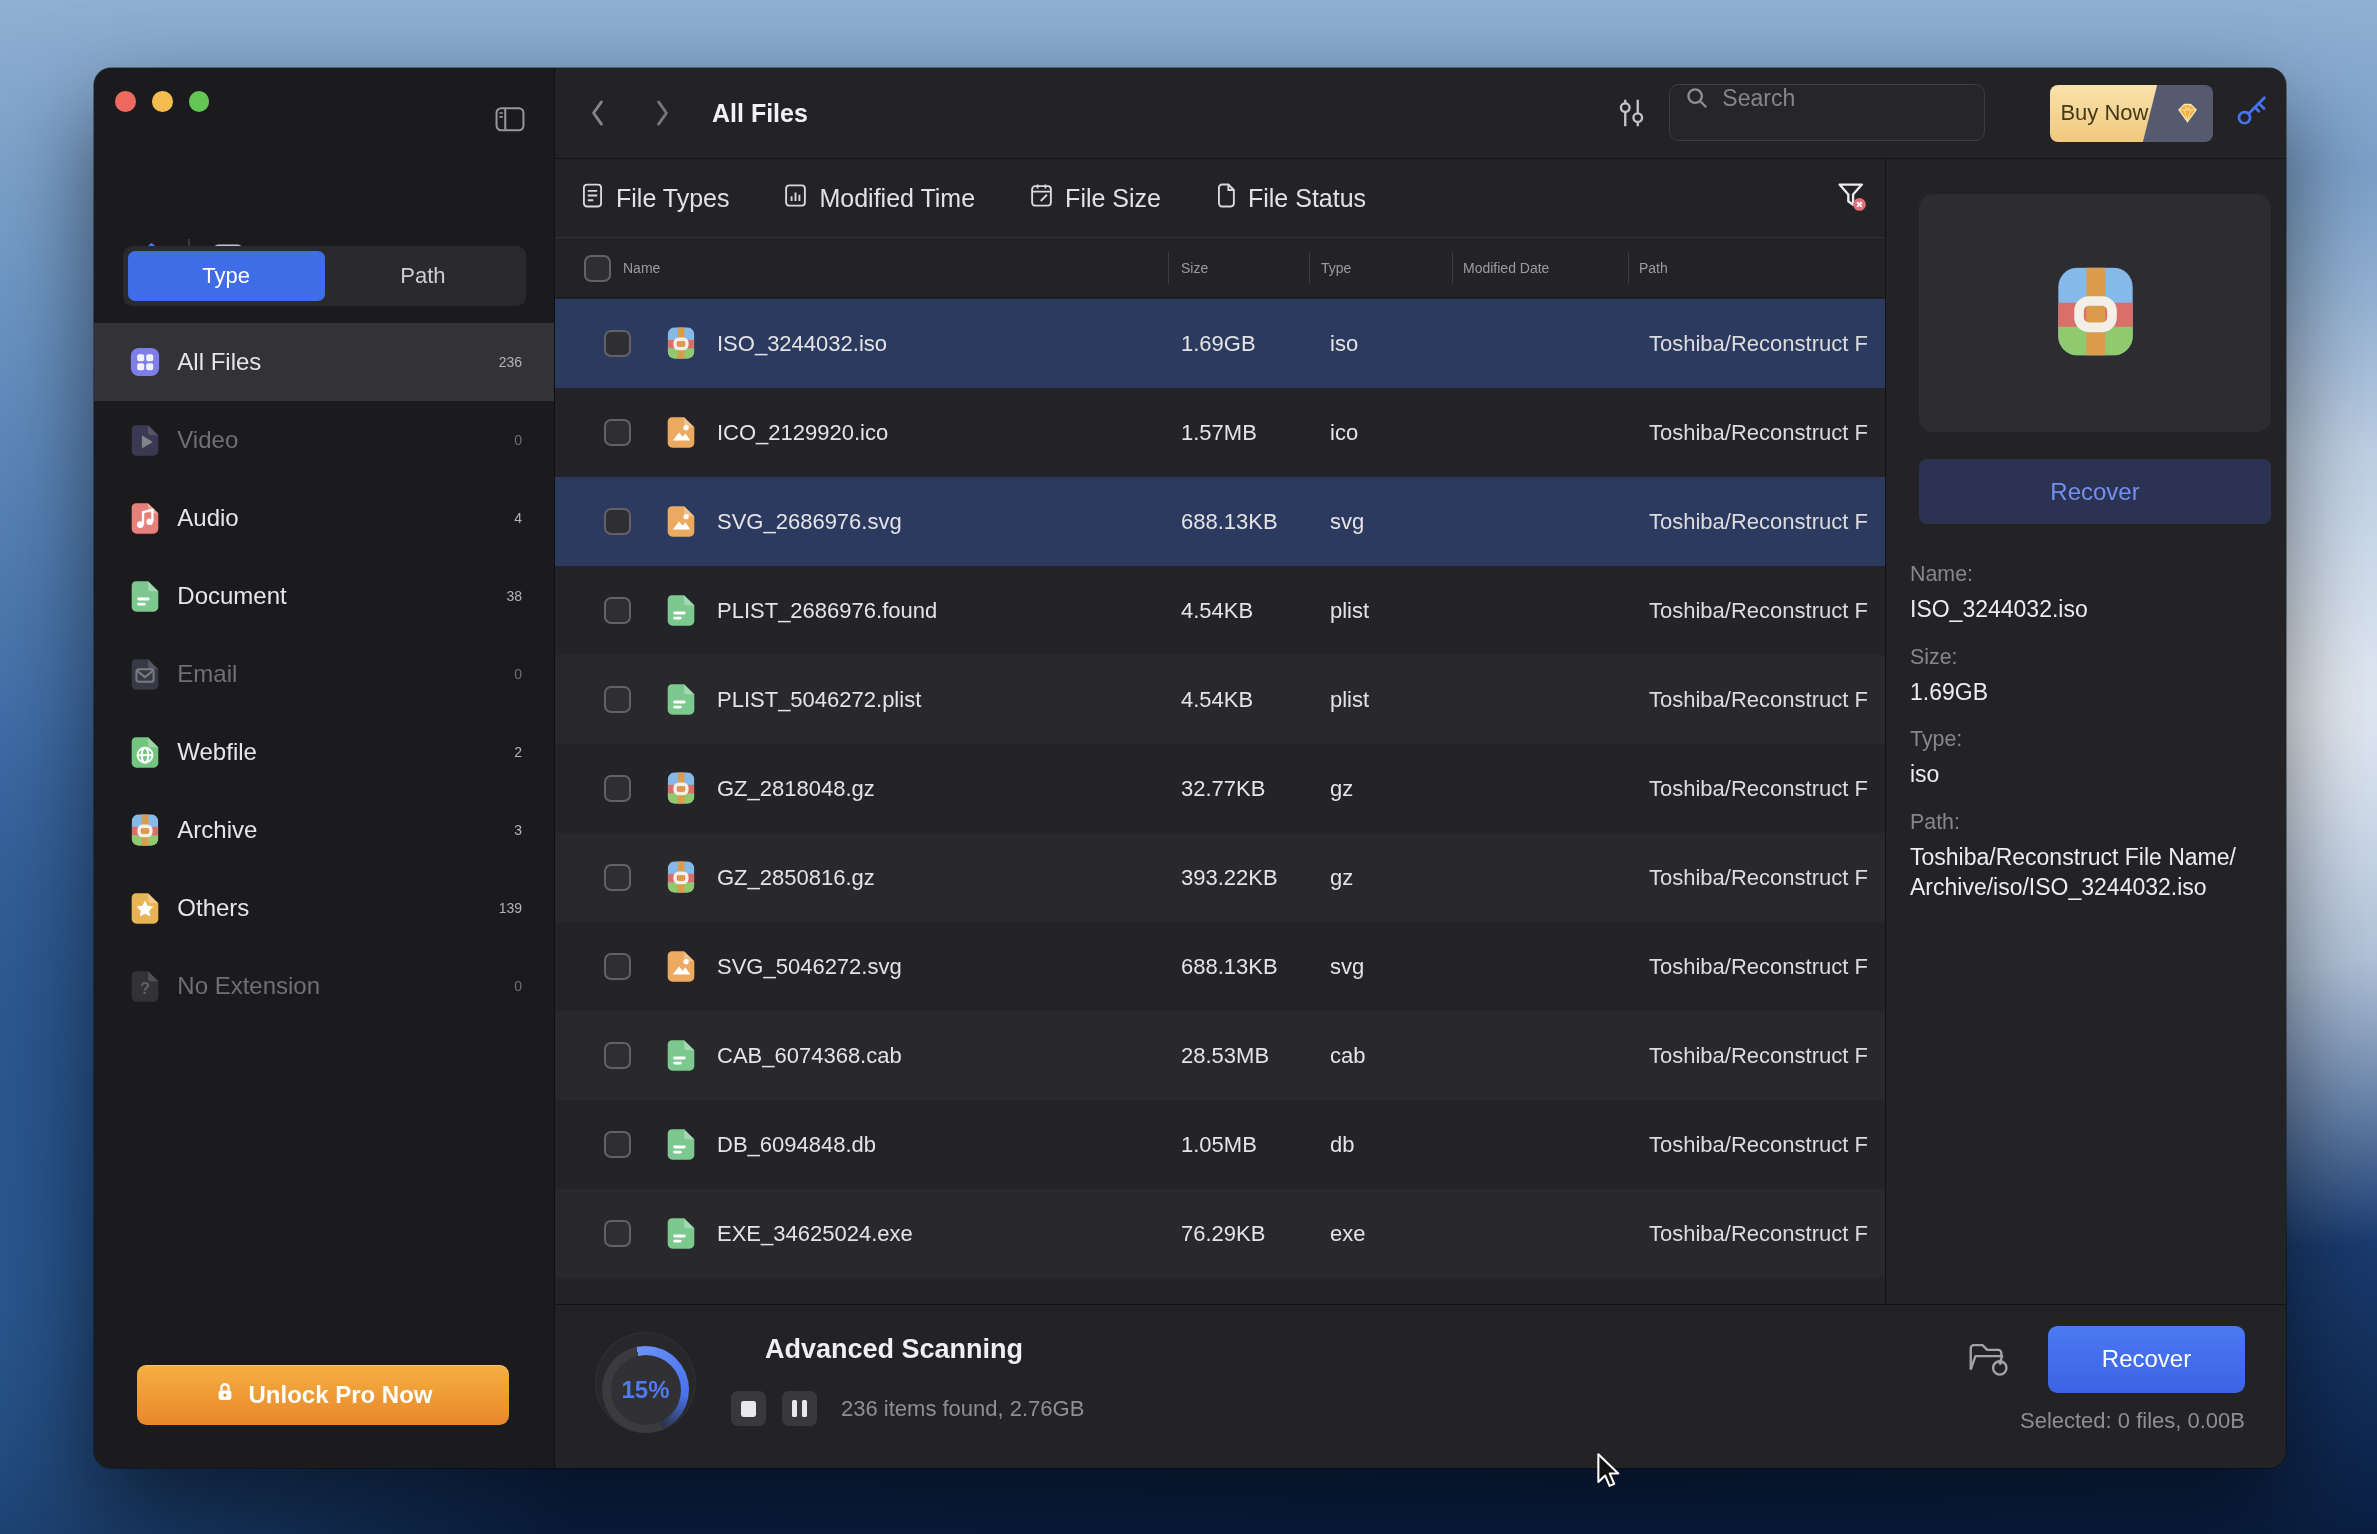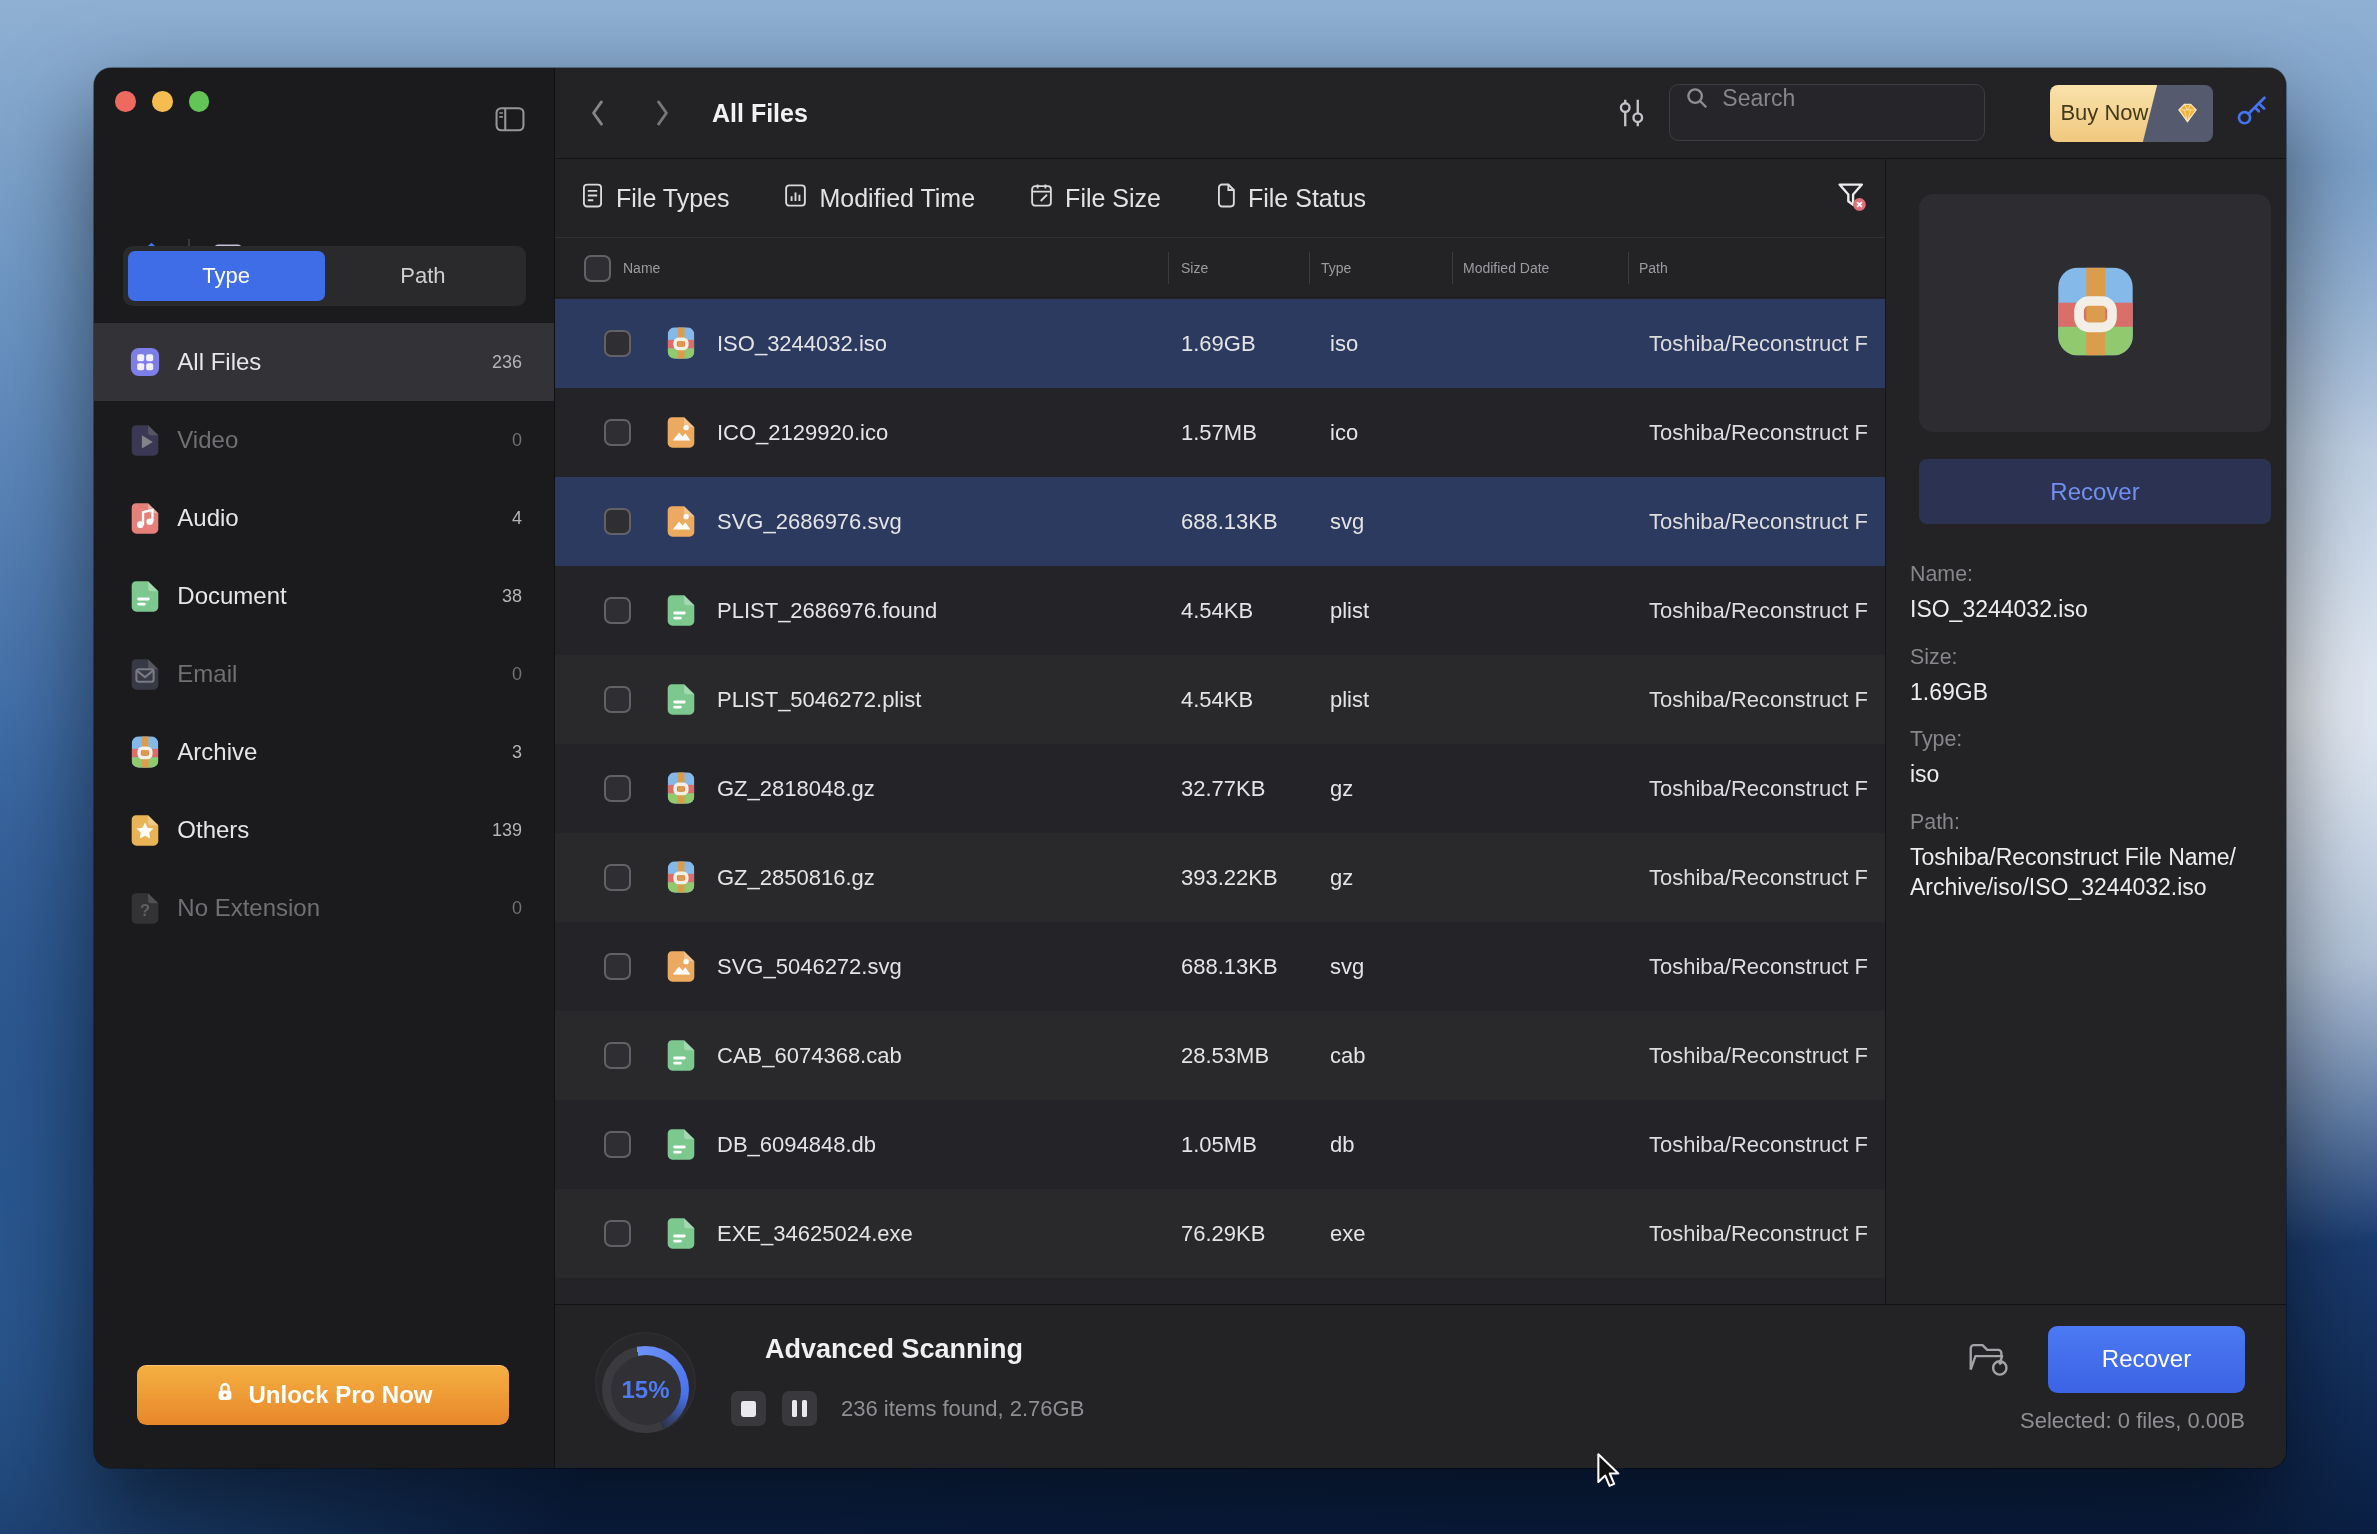--- a/index.html
+++ b/index.html
@@ -24,21 +24,21 @@
   .dev-divider { width:1.6px; height:36px; background:#3a3a3e; margin:0 19px; }
   .device-name { margin-left:14.3px; font-size:24px; color:#eaeaec; }
   .tabs { position:absolute; top:178px; left:29px; width:403px; height:60px; background:#2a2a2d; border-radius:9.5px; padding:4.8px; display:flex; }
   .tab { flex:1; border-radius:7.1px; display:flex; align-items:center; justify-content:center; font-size:22px; color:#cfcfd2; }
   .tab.active { background:#3f6ce7; color:#fff; font-weight:500; }
   .sb-list { position:absolute; top:255px; left:0; right:0; }
   .sb-item { height:78px; display:flex; align-items:center; padding:0 32px 0 33px; }
   .sb-item.selected { background:#333337; }
   .sb-icon { width:36px; height:36px; flex:none; }
   .sb-label { margin-left:14.3px; font-size:24px; color:#e6e6e8; }
-  .sb-count { margin-left:auto; font-size:18px; color:#b4b4b8; }
+  .sb-count { margin-left:auto; font-size:14px; color:#b4b4b8; }
   .sb-item.dimmed .sb-label, .sb-item.dimmed .sb-count { color:#707074; }
   .sb-item.dimmed .sb-icon { opacity:.55; }
   .unlock { position:absolute; left:43px; bottom:43px; width:372px; height:60px; border-radius:9.5px;
     background:linear-gradient(180deg,#f5b042,#e8872b); display:flex; align-items:center; justify-content:center;
     gap:11px; color:#fff; font-size:24px; font-weight:600; box-shadow:inset 0 0.8px 0 rgba(255,255,255,.35); }
 
   
   .main { flex:1; display:flex; flex-direction:column; background:#232326; }
   .toolbar { height:90px; position:relative; flex:none; }
   .nav-back { position:absolute; left:33px; top:30px; }
@@ -197,20 +197,31 @@
           </div>
           <div class="sb-item dimmed">
             <span class="sb-icon"><svg width="36" height="36" viewBox="0 0 46 46">
                 <path d="M11 4h16l13 13v20a6 6 0 0 1-6 6H12a6 6 0 0 1-6-6V10a6 6 0 0 1 5-6z" fill="#4e5264"></path>
                 <path d="M27 4l13 13h-9.5a3.5 3.5 0 0 1-3.5-3.5z" fill="rgba(255,255,255,.30)"></path>
                 <rect x="12" y="17" width="22" height="16" rx="3" fill="none" stroke="#c9cbd6" stroke-width="2.6"></rect>
                 <path d="M13 19 l10 8 10-8" fill="none" stroke="#c9cbd6" stroke-width="2.6"></path>
               </svg></span>
             <span class="sb-label">Email</span>
             <span class="sb-count">0</span>
+          </div>
+          <div class="sb-item">
+            <span class="sb-icon"><svg width="36" height="36" viewBox="0 0 46 46">
+                <path d="M11 4h16l13 13v20a6 6 0 0 1-6 6H12a6 6 0 0 1-6-6V10a6 6 0 0 1 5-6z" fill="#74c57f"></path>
+                <path d="M27 4l13 13h-9.5a3.5 3.5 0 0 1-3.5-3.5z" fill="rgba(255,255,255,.30)"></path>
+                <circle cx="23" cy="27" r="9.5" fill="none" stroke="#fff" stroke-width="2.6"></circle>
+                <line x1="13.5" y1="27" x2="32.5" y2="27" stroke="#fff" stroke-width="2.6"></line>
+                <ellipse cx="23" cy="27" rx="4.2" ry="9.5" fill="none" stroke="#fff" stroke-width="2.6"></ellipse>
+              </svg></span>
+            <span class="sb-label">Webfile</span>
+            <span class="sb-count">2</span>
           </div>
           <div class="sb-item">
             <span class="sb-icon"><svg width="36" height="36" viewBox="0 0 46 46">
                 <defs>
                   <clipPath id="cp8">
                     <rect x="6" y="3" width="34" height="40" rx="9"></rect>
                   </clipPath>
                 </defs>
                 <g clip-path="url(#cp8)">
                   <rect x="6" y="3" width="34" height="40" fill="#85b9ea"></rect>

